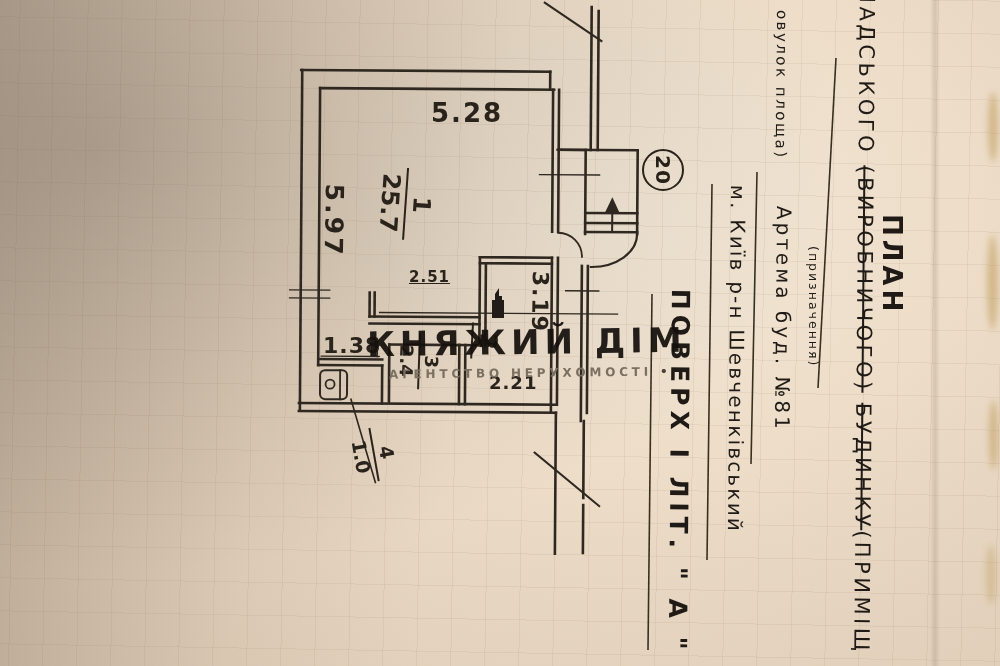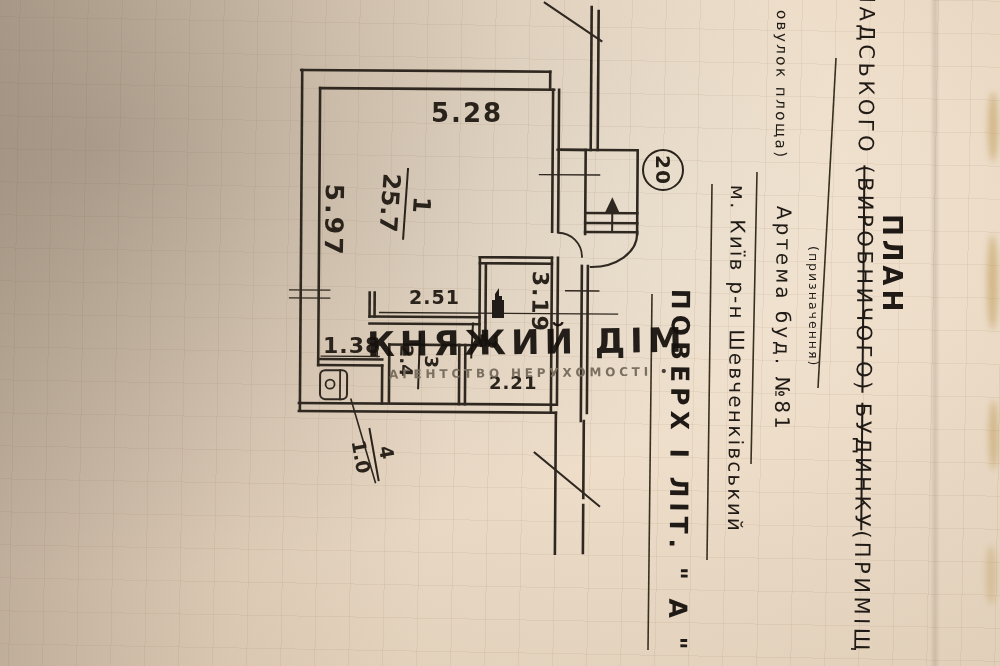--- a/index.html
+++ b/index.html
@@ -169,21 +169,21 @@
     <g stroke="#38301f" stroke-width="1.6">
       <path d="M836,58 L818,388"></path>
       <path d="M757,172 L751,464"></path>
       <path d="M712,184 L707,560"></path>
       <path d="M652,294 L648,650"></path>
     </g>
   </svg>
 
   <div class="t dim" style="left:431px;top:98px;font-size:26px;letter-spacing:2px;">5.28</div>
   <div class="t dim rot" style="left:349px;top:184px;font-size:25px;letter-spacing:3px;transform:rotate(91deg);">5.97</div>
-  <div class="t dim" style="left:409px;top:286px;font-size:19px;letter-spacing:1px;">2.51</div>
+  <div class="t dim" style="left:409px;top:268px;font-size:15px;letter-spacing:1px;text-decoration:underline;">2.51</div>
   <div class="t dim" style="left:323px;top:333px;font-size:22px;letter-spacing:1px;">1.38</div>
   <div class="t dim" style="left:489px;top:372px;font-size:18px;letter-spacing:1px;">2.21</div>
   <div class="t dim rot" style="left:553px;top:271px;font-size:22px;letter-spacing:2px;transform:rotate(91deg);">3.19</div>
 
   <div class="frac" style="left:437px;top:170px;width:72px;font-size:24px;transform:rotate(94deg);">
     <div class="num">1</div>
     <div class="den">25.7</div>
   </div>
   <div class="frac" style="left:502px;top:324px;width:36px;font-size:24px;transform:rotate(93deg);">
     <div class="num">2</div>

